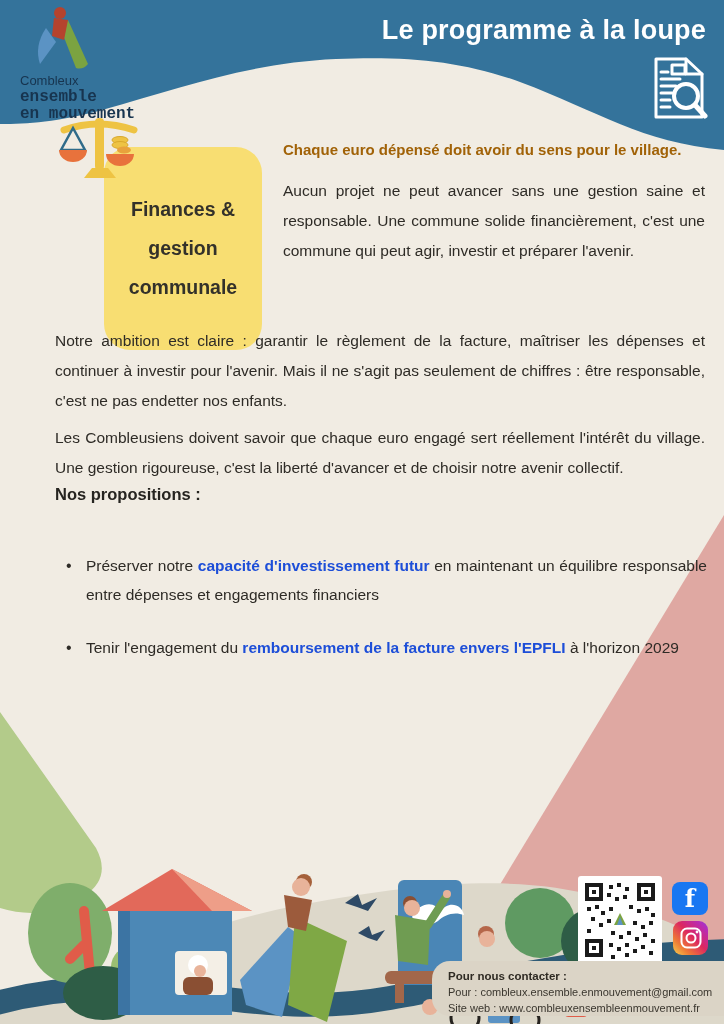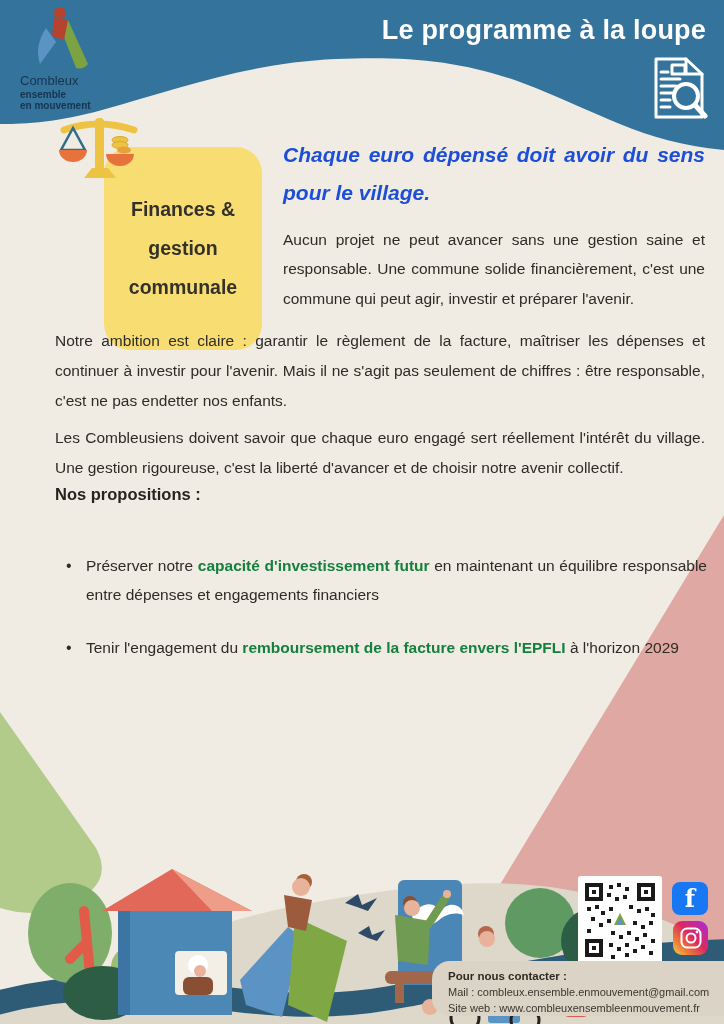--- a/index.html
+++ b/index.html
@@ -4,41 +4,41 @@
 <style>
   html,body{margin:0;padding:0;background:#777;}
   .page{position:relative;width:724px;height:1024px;margin:0 auto;overflow:hidden;
         background:#f1ece3;font-family:"Liberation Sans","DejaVu Sans",sans-serif;color:#2e2b26;}
   svg{display:block}
   .decor{position:absolute;inset:0;z-index:0;}
   .header-wave{position:absolute;top:0;left:0;z-index:1;}
   .logo{position:absolute;top:6px;left:20px;z-index:2;width:130px;}
   .logo-text{margin-top:2px;color:#17344f;line-height:1.12;}
   .logo-line1{font-size:13px;font-weight:normal;}
-  .logo-line2,.logo-line3{font-size:10px;font-weight:600;}
+  .logo-line2,.logo-line3{font-size:16px;font-weight:600;font-family:Liberation Mono, monospace;}
   .page-title{position:absolute;top:15px;right:18px;z-index:2;color:#fff;
               font-size:27px;font-weight:bold;letter-spacing:.2px;}
   .doc-icon{position:absolute;top:56px;left:650px;z-index:2;}
   .scales-icon{position:absolute;top:114px;left:54px;z-index:3;}
   .badge{position:absolute;top:147px;left:104px;width:158px;height:203px;z-index:2;
          background:#f8de72;border-radius:26px;display:flex;align-items:center;justify-content:center;}
   .badge-label{width:126px;text-align:center;font-size:19.5px;font-weight:600;color:#33312a;line-height:2.0;}
   .intro{position:absolute;top:136px;left:283px;width:422px;z-index:2;}
-  .intro-heading{font-size:21px;font-weight:bold;line-height:1.8;text-align:justify;text-align-last:left;color:#1d4ed8;font-style:italic;}
+  .intro-heading{font-size:15px;font-weight:bold;line-height:1.8;text-align:justify;text-align-last:left;color:#a16207;}
   .intro-body{margin-top:13px;font-size:15.5px;line-height:1.92;text-align:justify;text-align-last:left;}
   .para{position:absolute;left:55px;width:650px;z-index:2;font-size:15.5px;line-height:1.92;
         text-align:justify;text-align-last:left;}
   .para1{top:326px;}
   .para2{top:423px;}
   .props-heading{position:absolute;left:55px;top:485px;z-index:2;font-size:16.5px;font-weight:bold;color:#262420;}
   .props-list{position:absolute;left:62px;top:551px;width:645px;z-index:2;margin:0;padding:0;list-style:none;}
   .props-list li{position:relative;padding-left:24px;margin-bottom:23px;font-size:15.5px;line-height:1.9;
                  text-align:justify;text-align-last:left;}
   .props-list li::before{content:"•";position:absolute;left:4px;top:0;font-size:16px;}
-  .props-list b{color:#15803d;}
+  .props-list b{color:#1d4ed8;}
   .illustration{position:absolute;top:855px;left:0;z-index:1;}
   .qr{position:absolute;top:876px;left:578px;z-index:3;background:#fff;border-radius:3px;padding:3px;}
   .social{position:absolute;z-index:3;display:flex;align-items:center;justify-content:center;}
   .fb{top:882px;left:672px;width:36px;height:33px;border-radius:8px;background:#1877f2;
       color:#fff;font-size:24px;font-weight:bold;font-family:"DejaVu Serif",serif;}
   .ig{top:921px;left:673px;width:35px;height:34px;border-radius:9px;
       background:linear-gradient(45deg,#f5d34f 0%,#ee7b36 25%,#dc2760 55%,#b82bb5 85%,#8a3ee0 100%);}
   .contact{position:absolute;top:961px;left:432px;width:318px;height:55px;z-index:3;
            background:#dbd4c6;border-radius:18px;padding:7px 0 0 16px;box-sizing:border-box;}
   .contact-heading{font-size:11.5px;font-weight:bold;color:#2f2b24;line-height:1.45;}
@@ -227,17 +227,17 @@
   <div class="social ig">
     <svg width="22" height="22" viewBox="0 0 22 22">
       <rect x="1.5" y="1.5" width="19" height="19" rx="5.5" fill="none" stroke="#ffffff" stroke-width="2"></rect>
       <circle cx="11" cy="11" r="4.5" fill="none" stroke="#ffffff" stroke-width="2"></circle>
       <circle cx="17" cy="5" r="1.4" fill="#ffffff"></circle>
     </svg>
   </div>
 
   <div class="contact">
     <div class="contact-heading">Pour nous contacter :</div>
-    <div class="contact-line"><span>Mail : </span><span>combleux.ensemble.enmouvement@gmail.com</span></div>
+    <div class="contact-line"><span>Pour : </span><span>combleux.ensemble.enmouvement@gmail.com</span></div>
     <div class="contact-line"><span>Site web : </span><span>www.combleuxensembleenmouvement.fr</span></div>
   </div>
 
 </div>
 
 </body></html>

